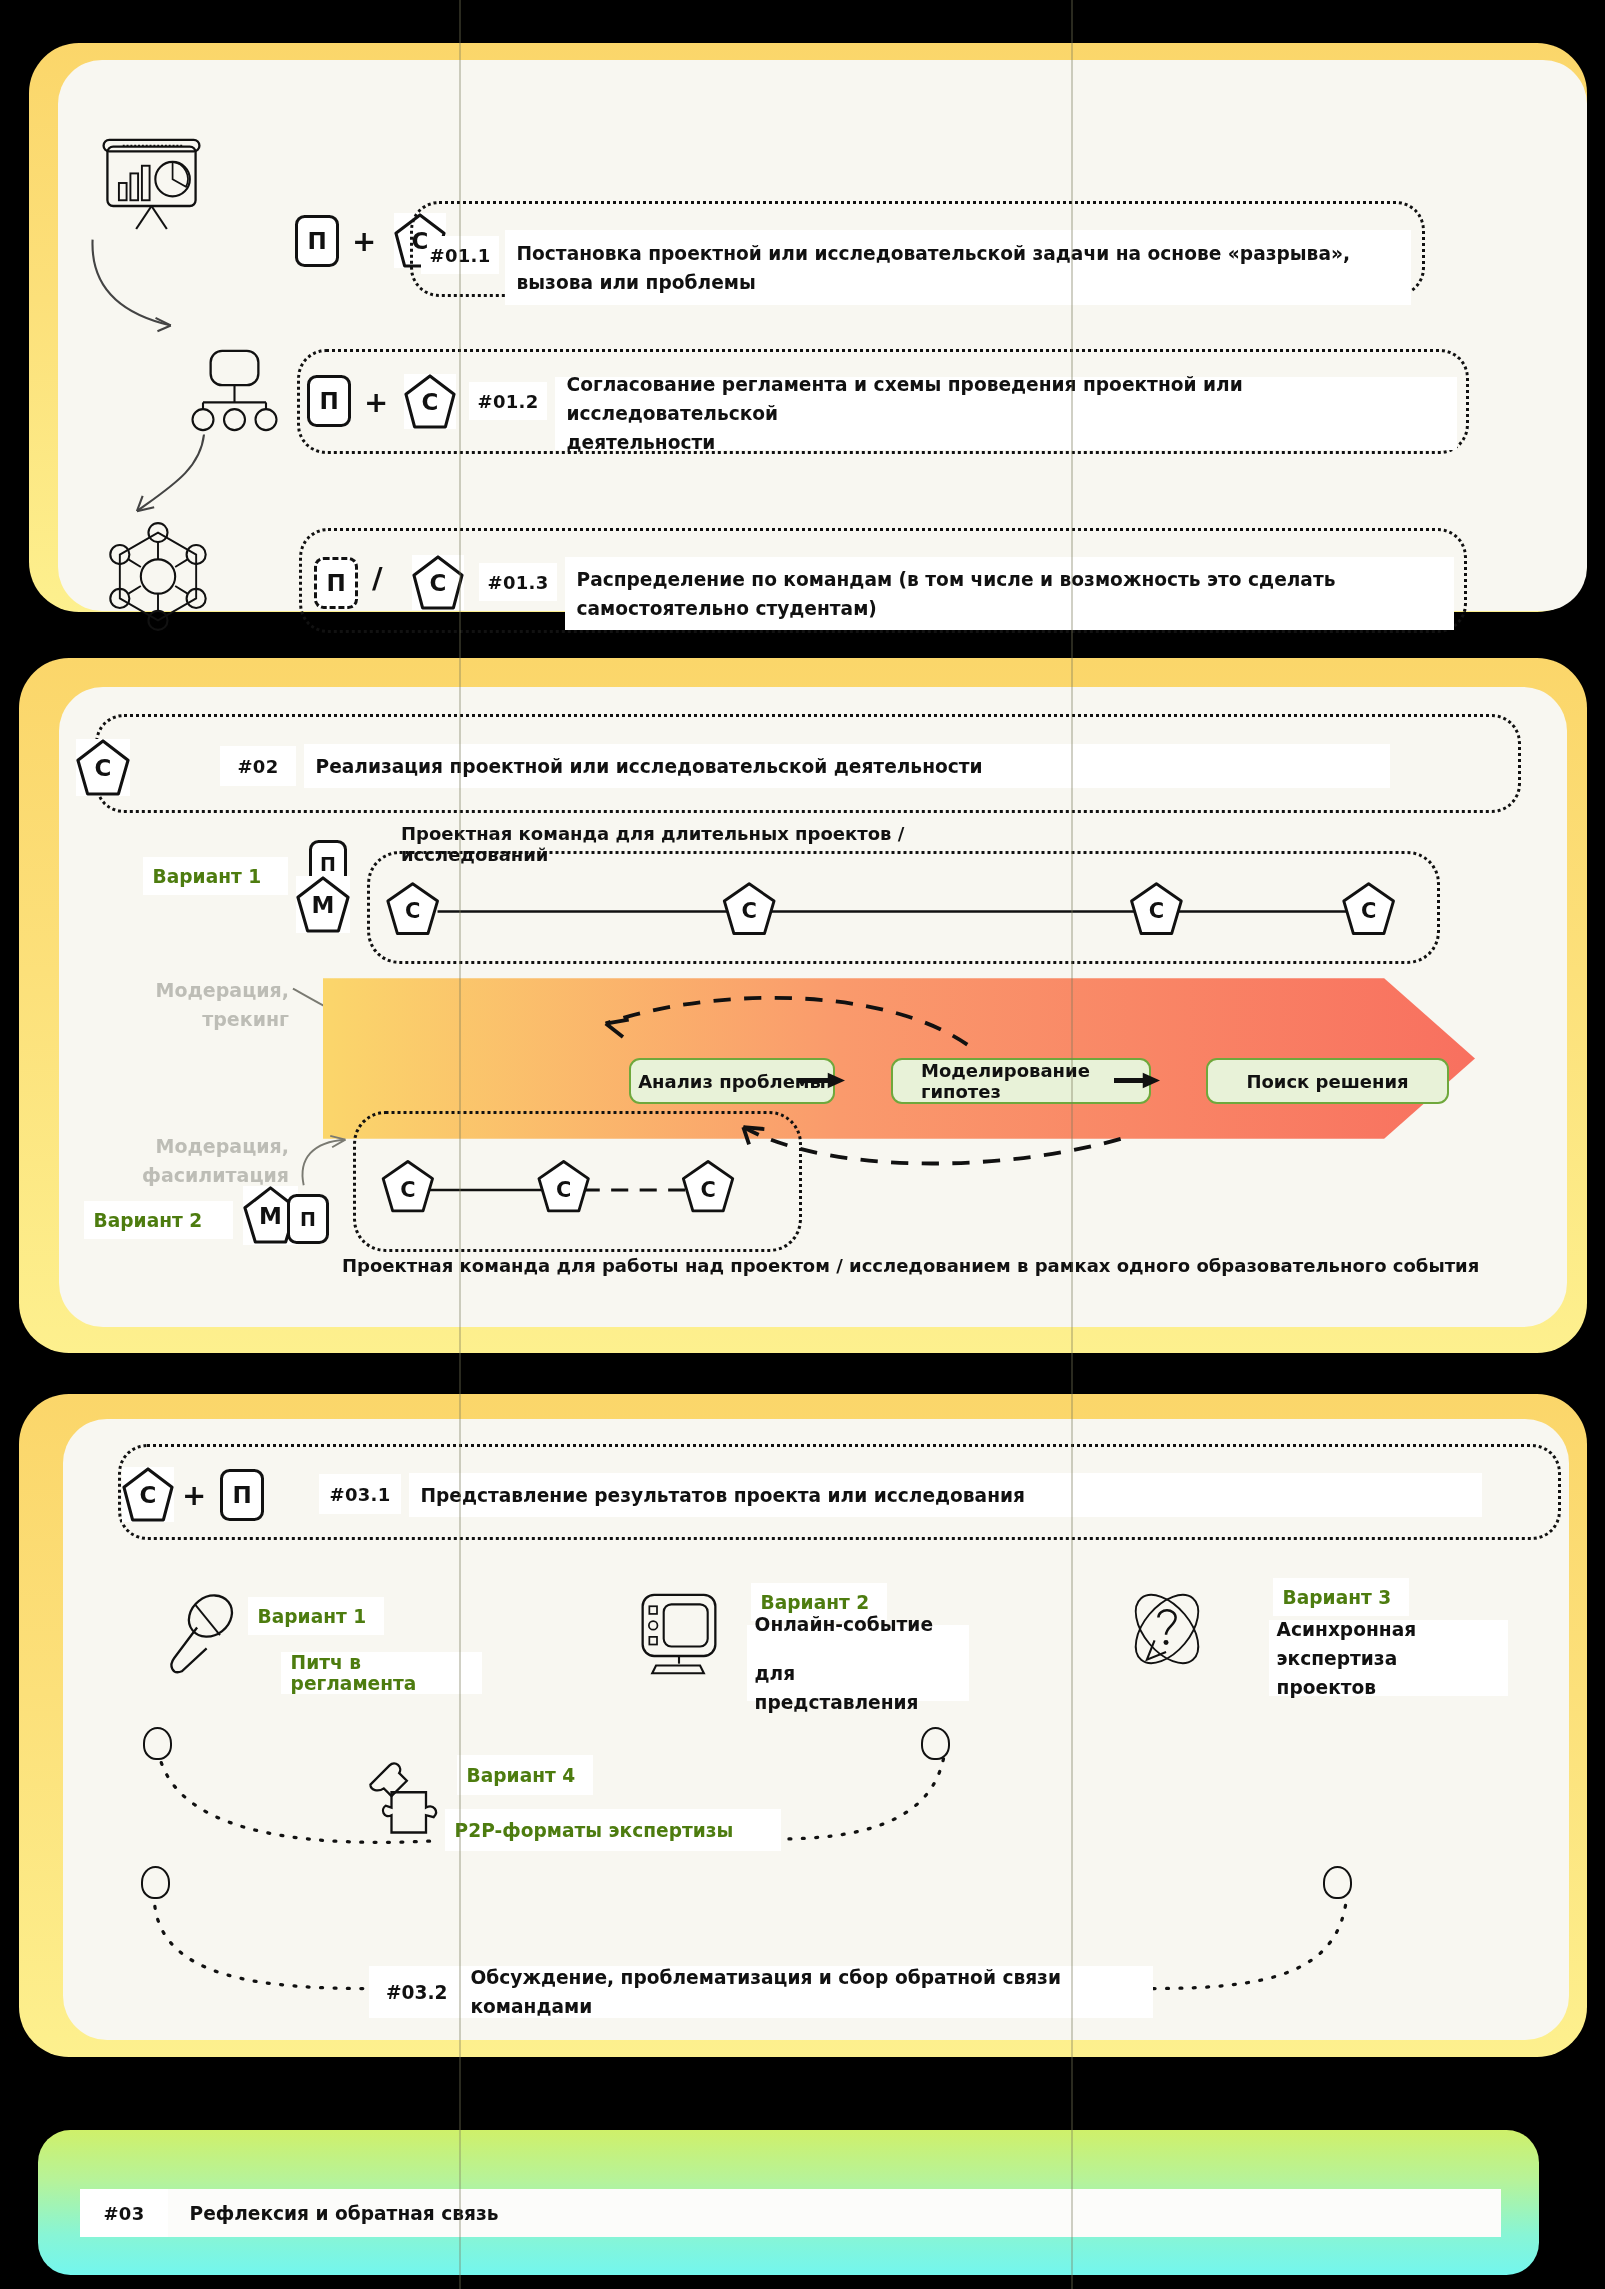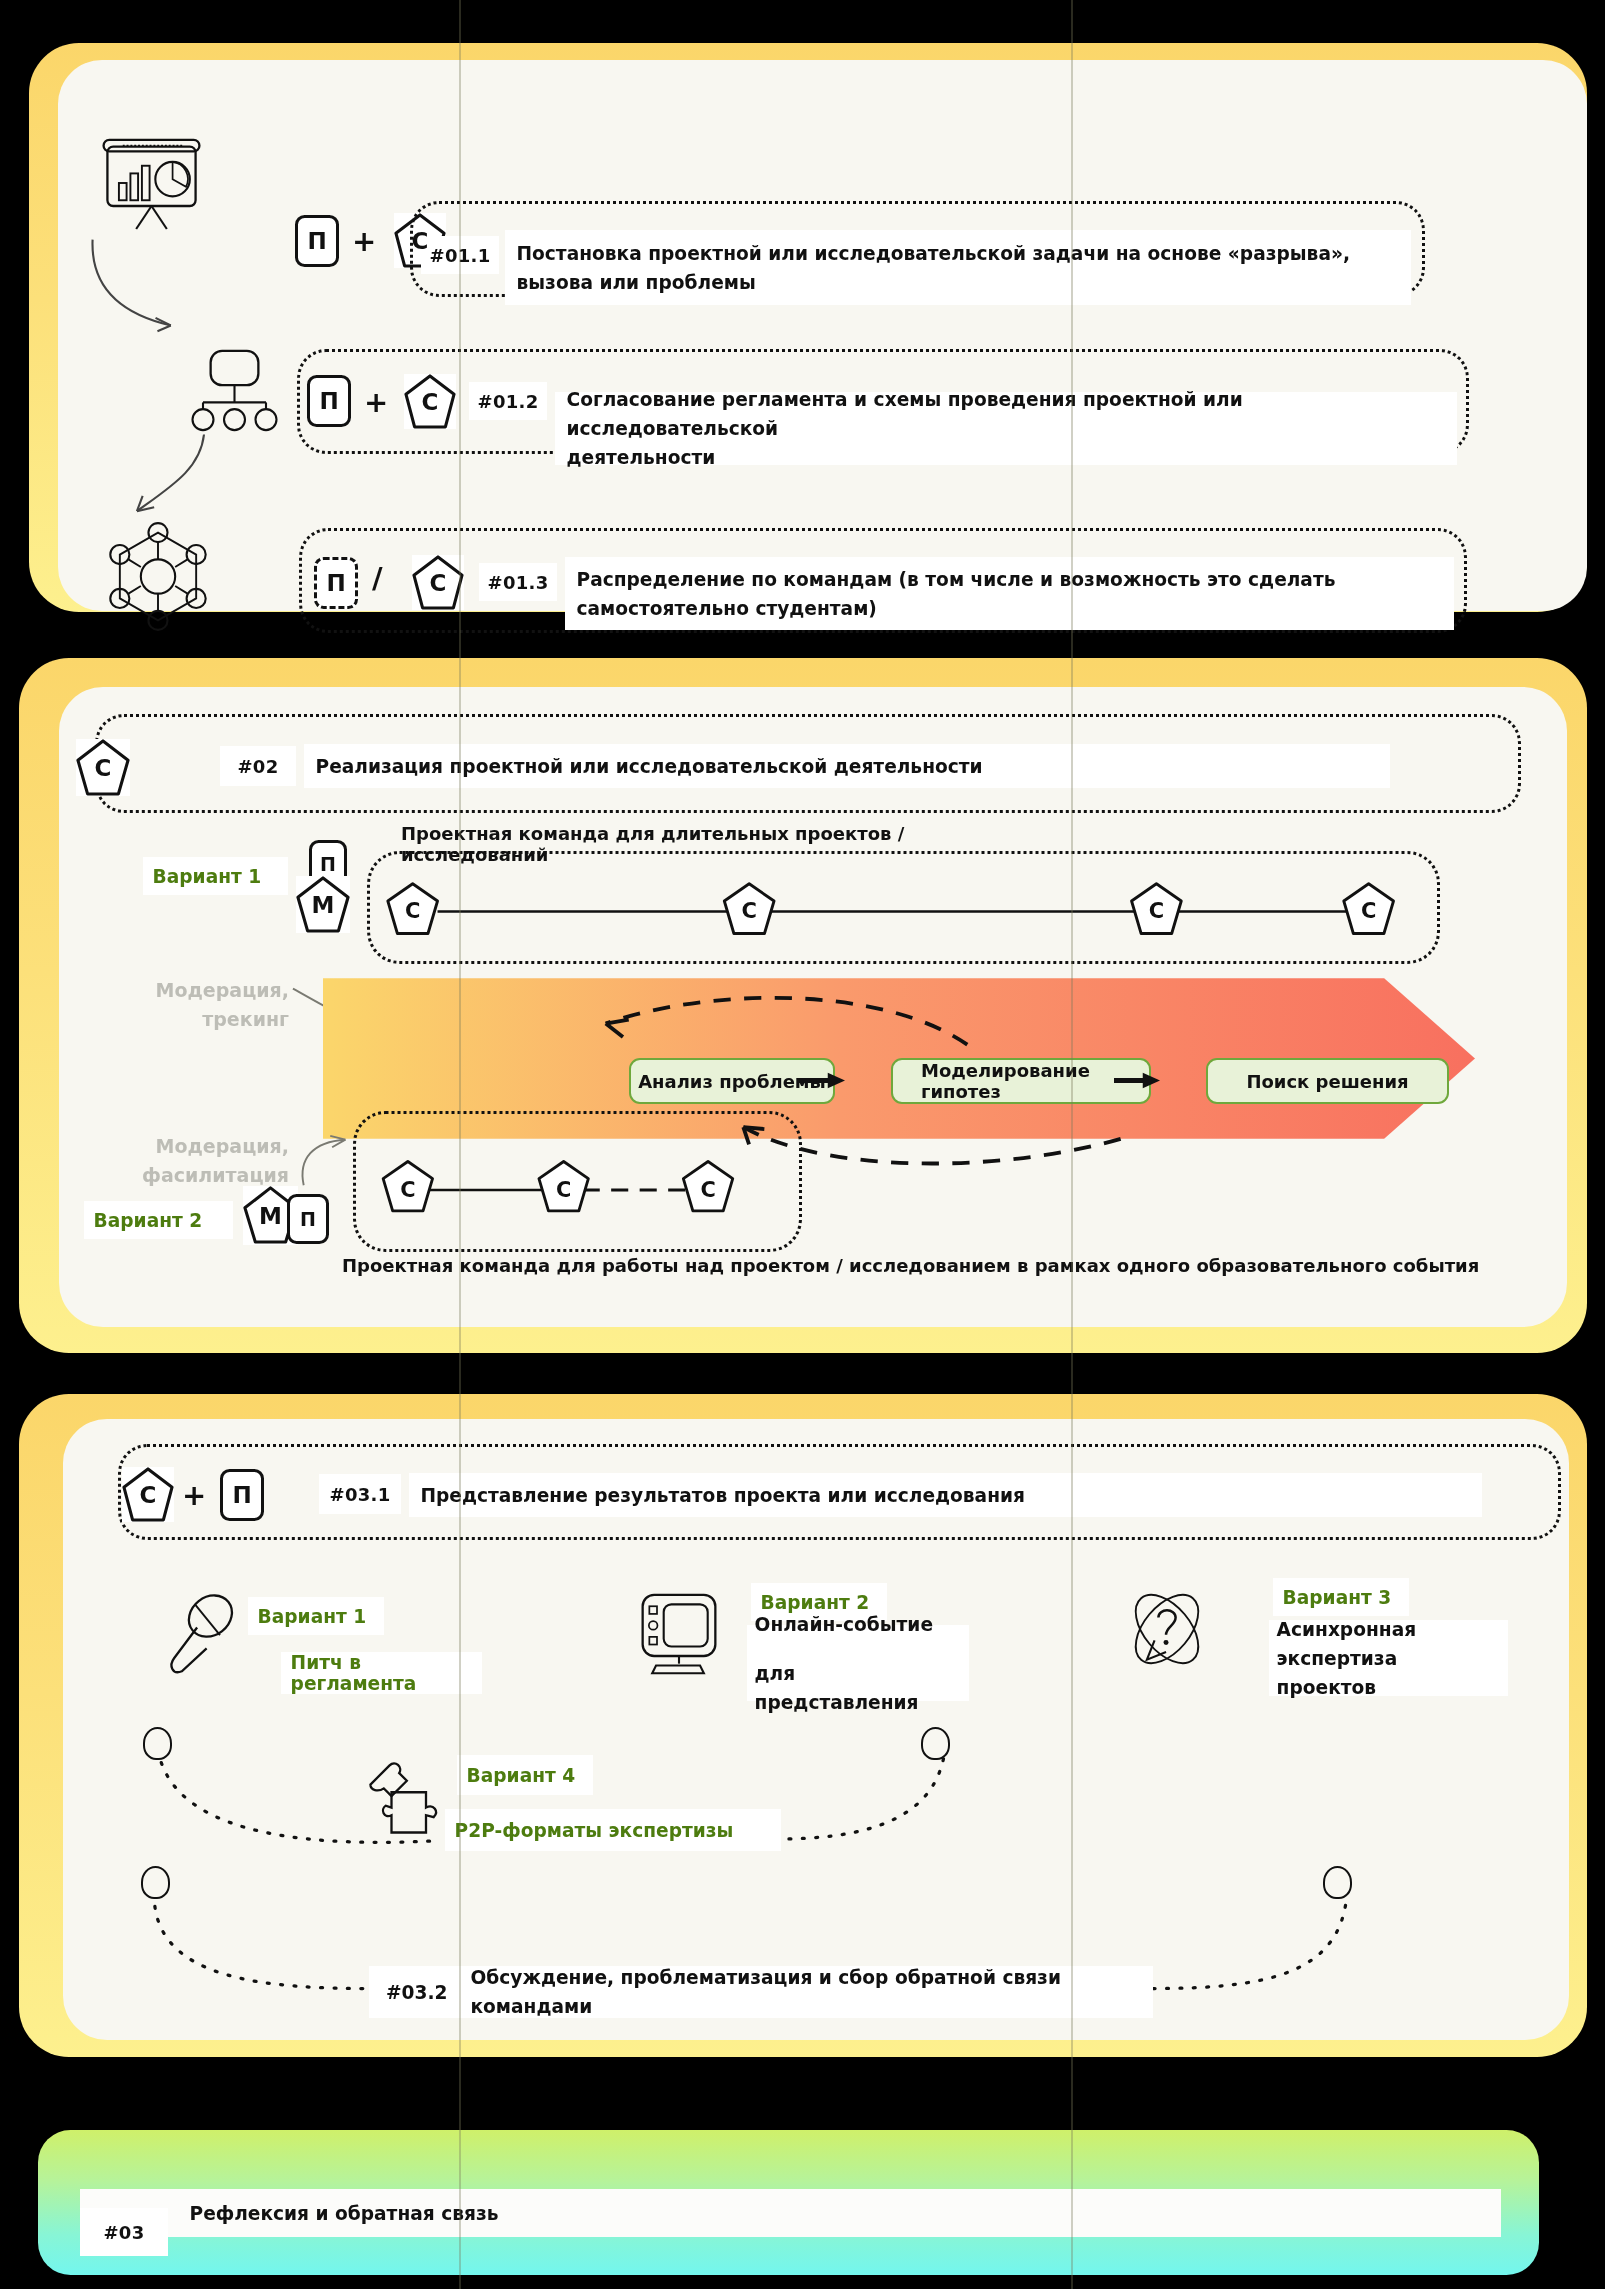--- a/index.html
+++ b/index.html
@@ -160,21 +160,21 @@
         <span>П</span>
       </div>
       <div class="plus" style="left:306px; top:325px;">+</div>
       <div class="badge pent" style="left:346px; top:314px; width:52px; height:55px;">
         <svg viewBox="0 0 54 58">
             <path d="M27 2 L52 21 L43 55 L11 55 L2 21 Z" fill="#fff" stroke="#111" stroke-width="3.2" stroke-linejoin="round"></path>
           </svg>
         <span>С</span>
       </div>
       <div class="idbox" style="left:411px; top:322px; width:78px; height:38px;">#01.2</div>
-      <div class="txtbox" style="left:497px; top:317px; width:902px; height:73px;margin-top:15px;">
+      <div class="txtbox" style="left:497px; top:317px; width:902px; height:73px;">
         <div>Согласование регламента и схемы проведения проектной или исследовательской</div>
         <div>деятельности</div>
       </div>
 
       <div class="dotrow" style="left:241px; top:468px; width:1168px; height:105px;"></div>
       <div class="badge sqd" style="left:256px; top:497px; width:44px; height:52px;">
         <span>П</span>
       </div>
       <div class="plus" style="left:314px; top:501px;">/</div>
       <div class="badge pent" style="left:354px; top:495px; width:52px; height:55px;">
@@ -399,20 +399,20 @@
           <span style="font-weight:700;">#03.2</span>
           <span>Обсуждение, проблематизация и сбор обратной связи командами</span>
         </div>
       </div>
     </div>
   </div>
 
   <div class="card-wrap" style="left:38px; top:2130px; width:1529px; height:153px;">
     <div class="tealcard" style="left:0; top:0; width:1501px; height:145px;"></div>
     <div class="tealband" style="left:42px; top:59px; width:1420px; height:48px;"></div>
-    <div class="idbox" style="left:42px; top:59px; width:88px; height:48px;margin-top:19px;">#03</div>
+    <div class="idbox" style="left:42px; top:59px; width:88px; height:48px;">#03</div>
     <div class="txtbox" style="left:140px; top:59px; width:1323px; height:48px; background:#FCFCFA;">
       <div>Рефлексия и обратная связь</div>
     </div>
   </div>
 
 </div>
 
 
 </body></html>

